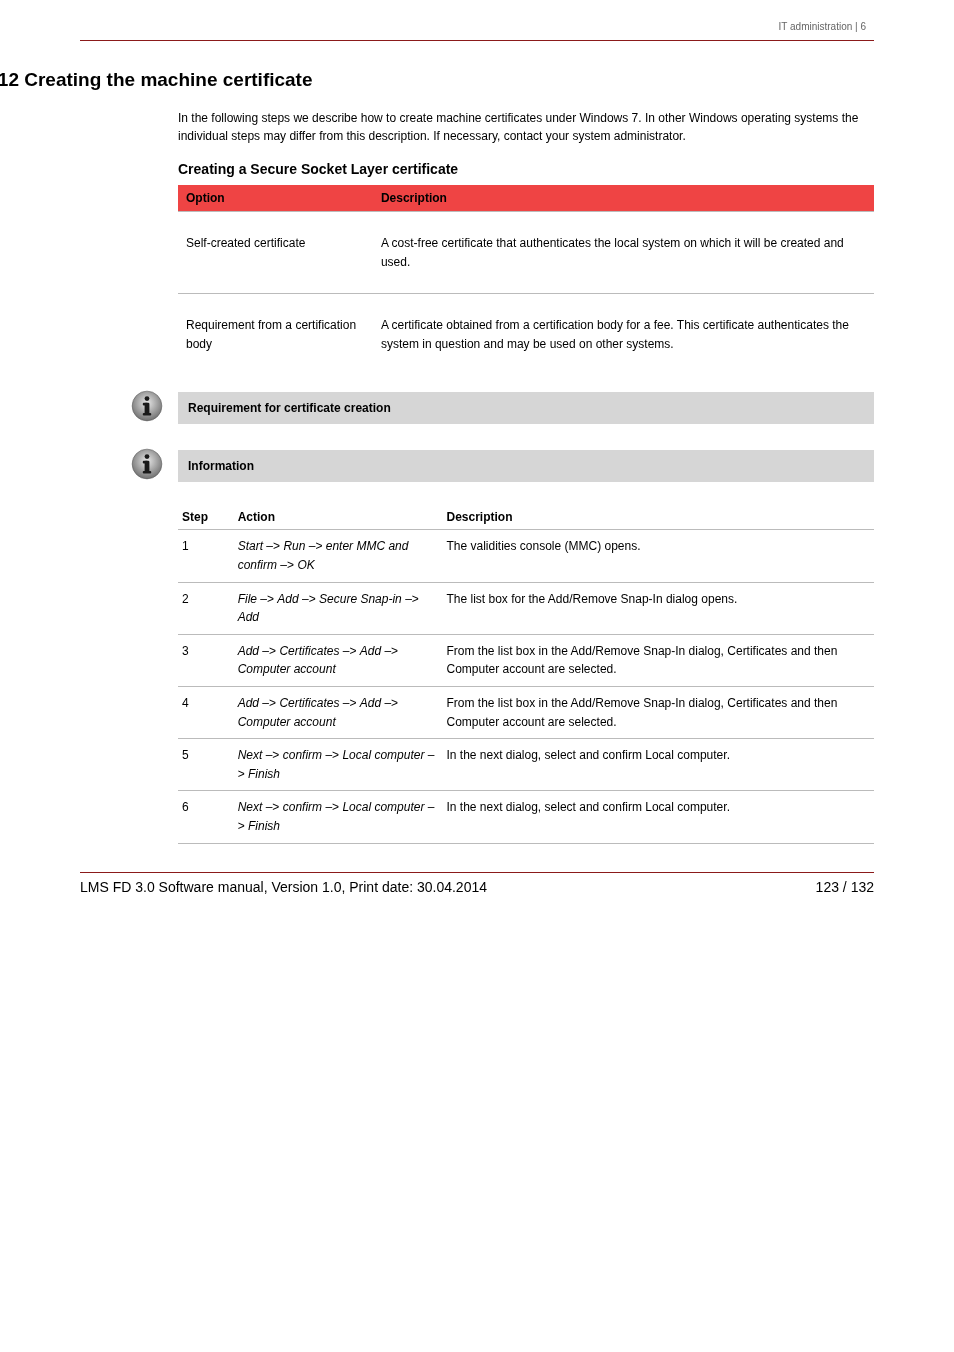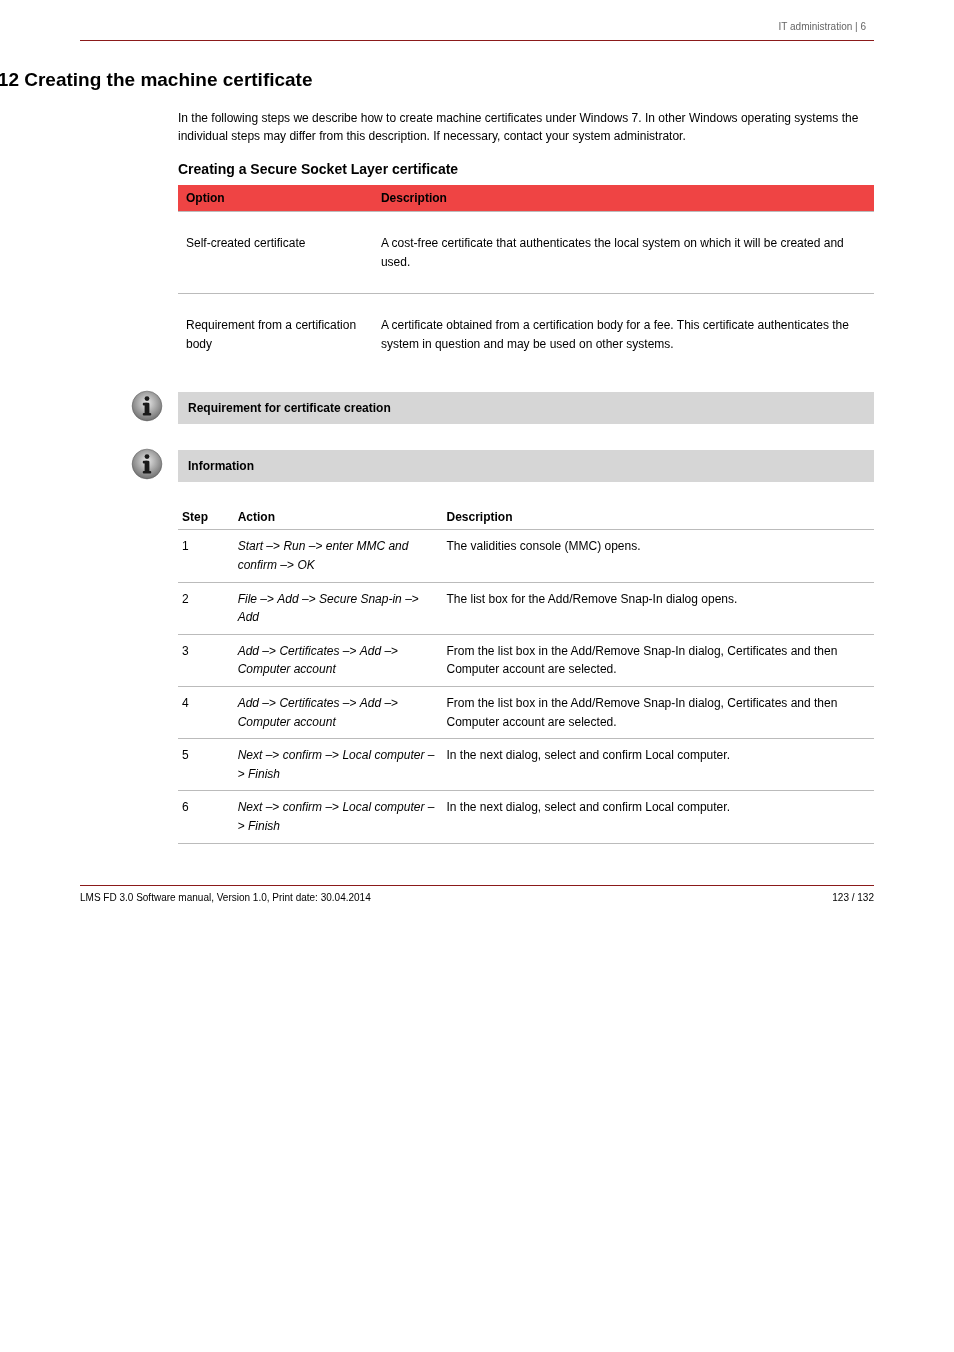--- a/index.html
+++ b/index.html
@@ -106,23 +106,23 @@
   .steps-table tbody td {
     padding: 7px 4px;
     vertical-align: top;
     border-bottom: 0.5px solid #bbb;
     line-height: 1.55;
   }
   .italic { font-style: italic; }
   .arrow { font-family: Arial, sans-serif; }
   .footer {
     border-top: 1.5px solid #8B1A1A;
-    margin-top: 41px;
+    margin-top: 28px;
     padding-top: 6px;
-    font-size: 10px;
+    font-size: 14px;
     display: flex;
     justify-content: space-between;
   }
   svg.info-svg { width: 34px; height: 34px; }
 </style>
 </head>
 <body>
 
 <div class="page">
   <div class="top-rule">

